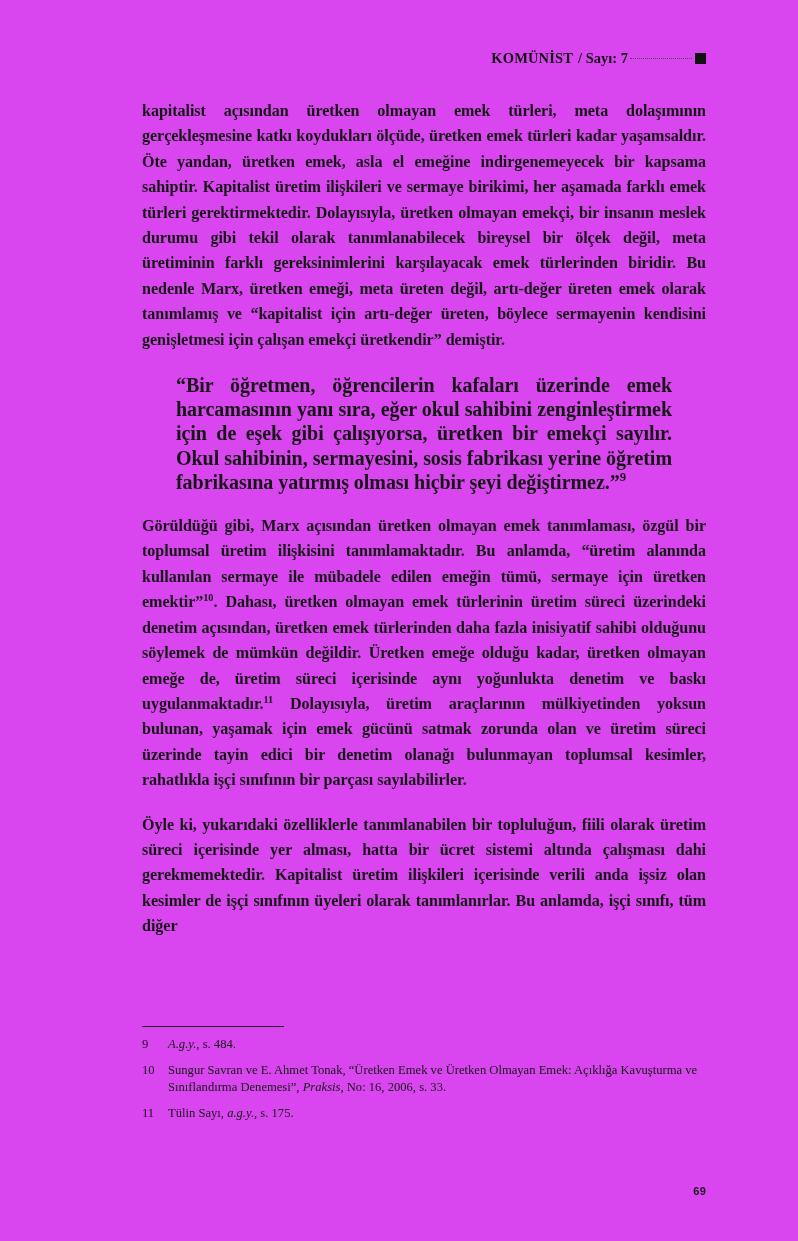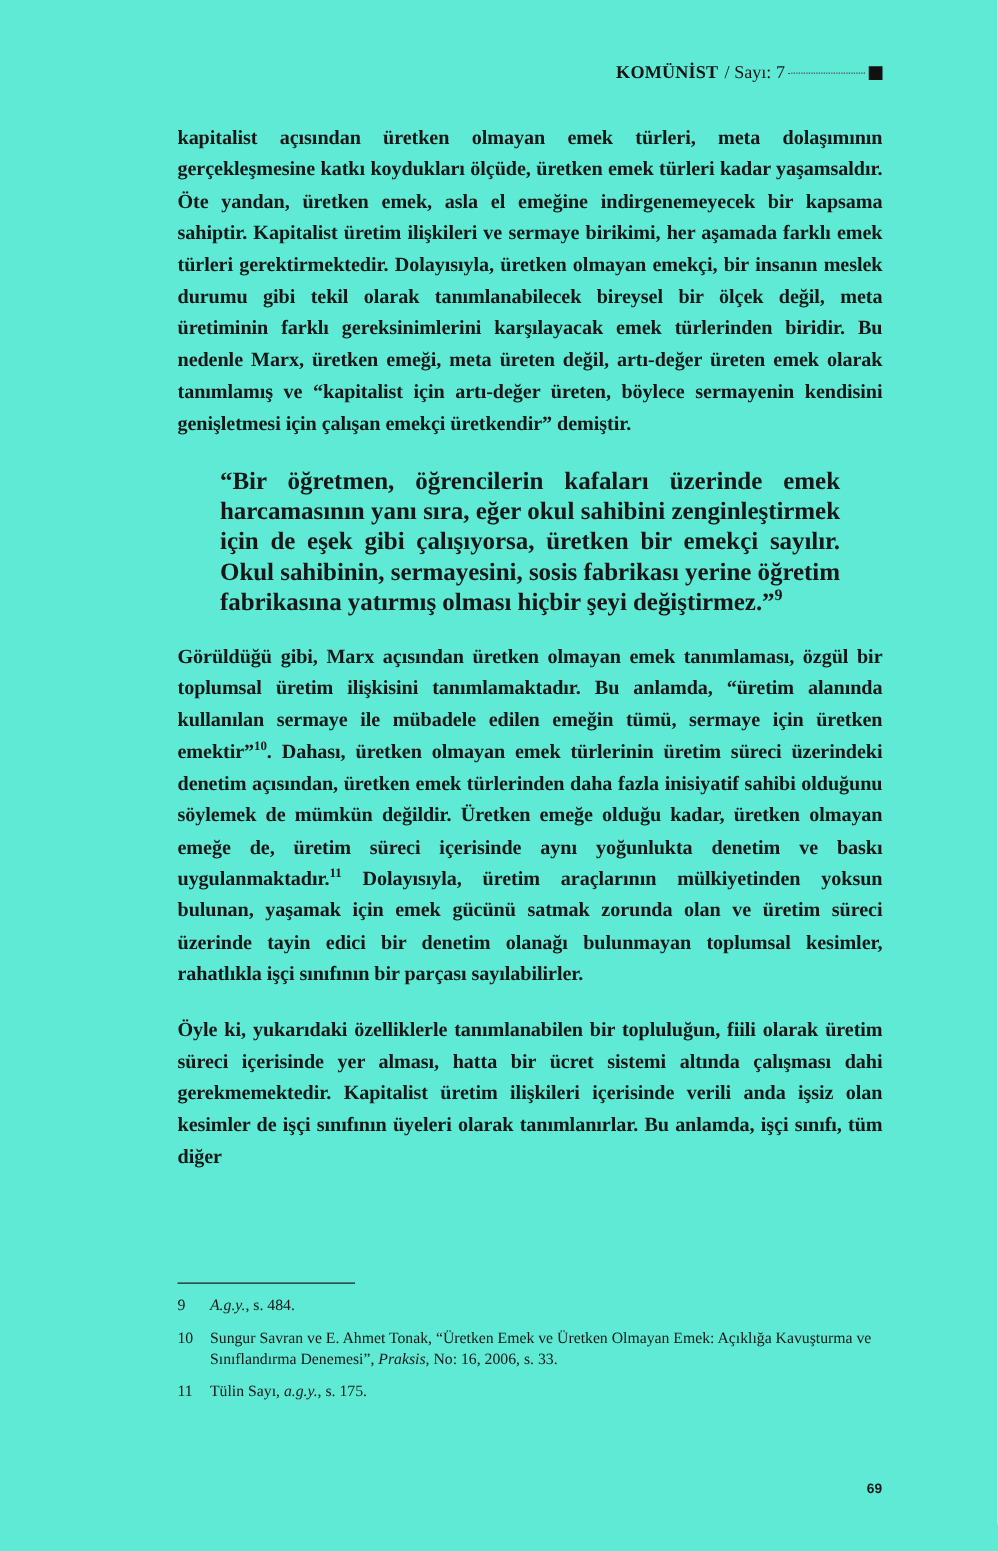--- a/index.html
+++ b/index.html
@@ -12,21 +12,21 @@
     height: 1241px;
     position: relative;
     font-family: "Liberation Serif", "DejaVu Serif", serif;
     color: #1a1a1a;
     overflow: hidden;
   }
 
   .page {
     position: absolute;
     inset: 0;
-    background: #5eead4;
+    background: #d946ef;
   }
 
   
   .running-head {
     position: absolute;
     top: 46px;
     left: 142px;
     right: 92px;
     height: 24px;
     display: flex;
@@ -37,21 +37,21 @@
   .rh-journal {
     font-family: "Liberation Serif", "DejaVu Serif", serif;
     font-weight: bold;
     font-size: 14.5px;
     letter-spacing: 0.15px;
     color: #141414;
     white-space: nowrap;
   }
   .rh-issue {
     font-family: "Liberation Serif", "DejaVu Serif", serif;
-    font-weight: normal;
+    font-weight: bold;
     font-size: 14.5px;
     color: #141414;
     white-space: nowrap;
     margin-left: 5px;
   }
   .rh-leader {
     flex: 0 0 62px;
     height: 11px;
     margin-left: 2px;
     margin-right: 3px;

